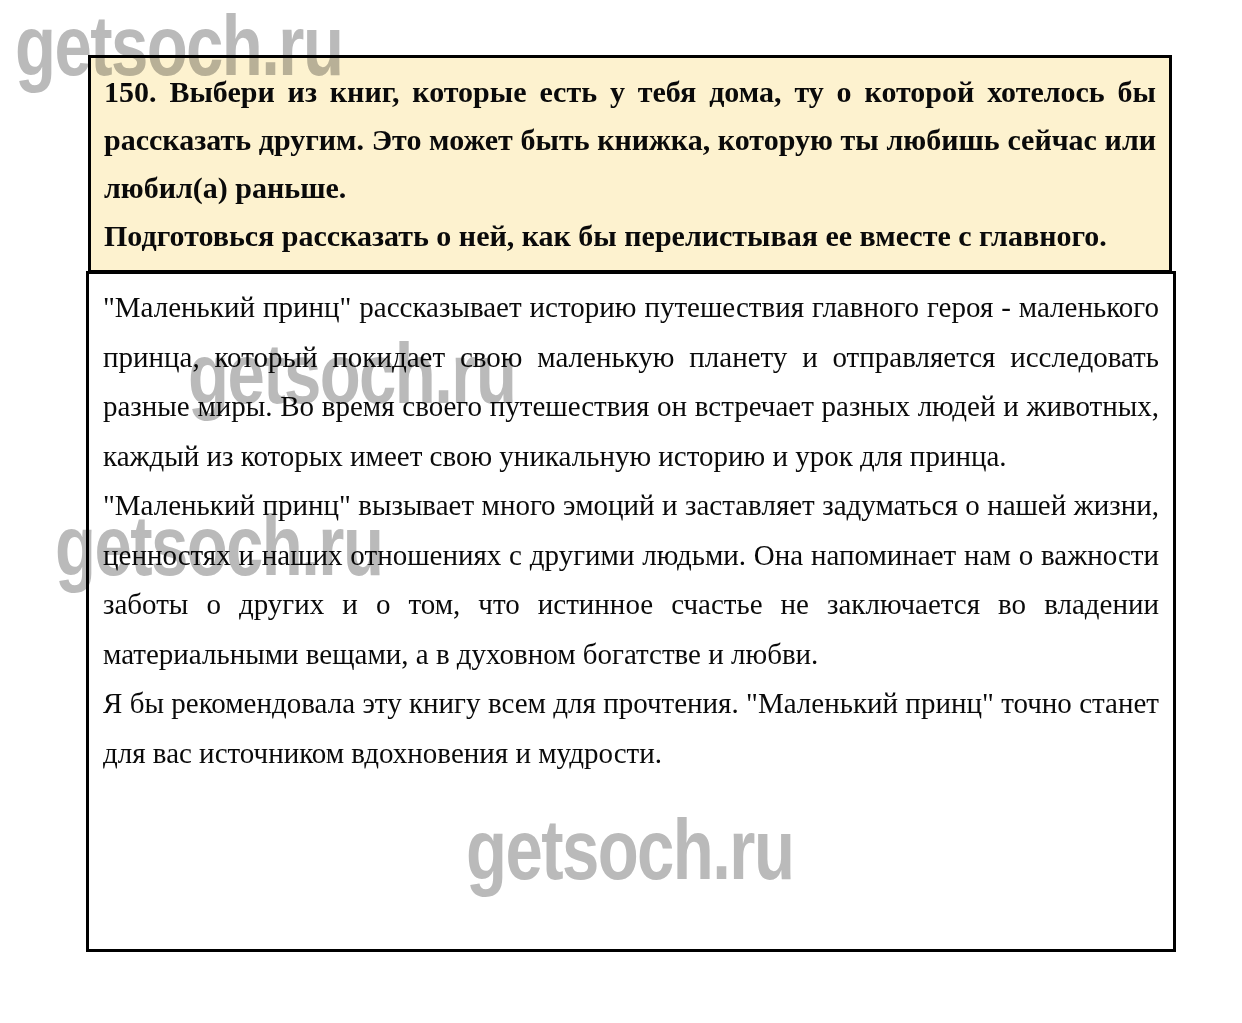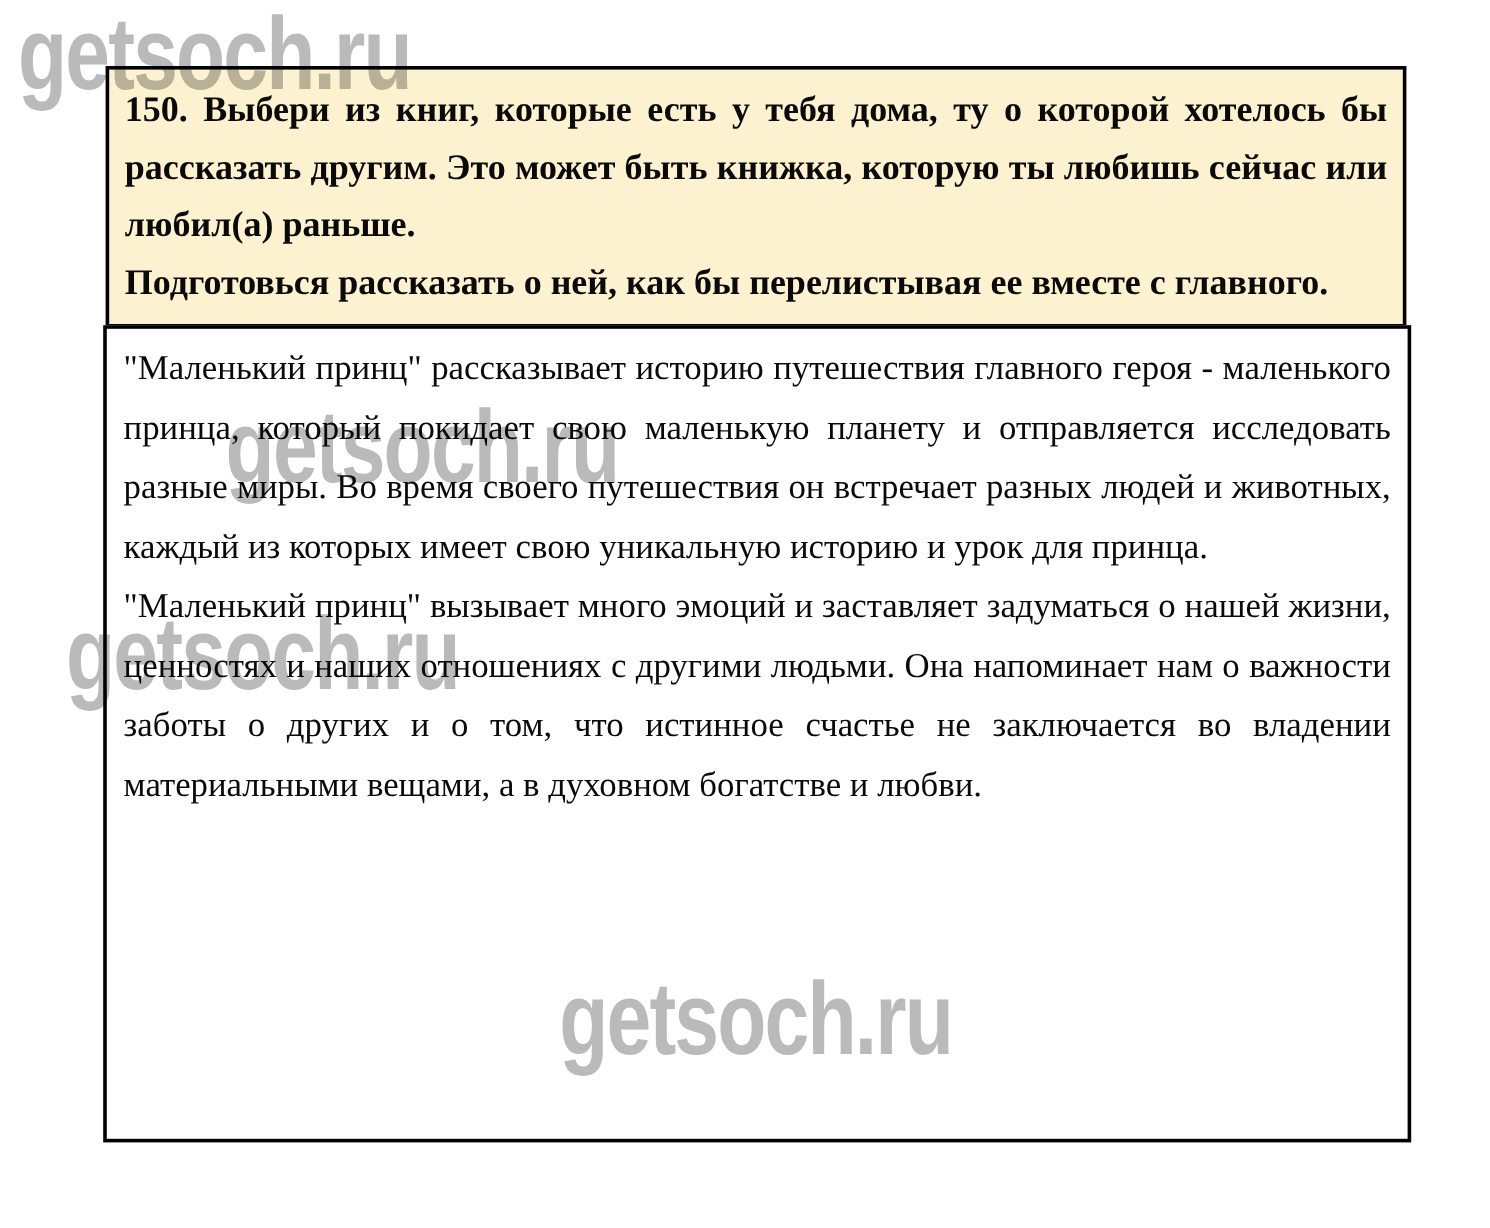--- a/index.html
+++ b/index.html
@@ -78,20 +78,21 @@
 <div class="page">
 
   <div class="task-box">
     <p><span>150.</span> <span>Выбери из книг, которые есть у тебя дома, ту о которой хотелось бы рассказать другим. Это может быть книжка, которую ты любишь сейчас или любил(а) раньше.</span></p>
     <p>Подготовься рассказать о ней, как бы перелистывая ее вместе с главного.</p>
   </div>
 
   <div class="answer-box">
     <p>"Маленький принц" рассказывает историю путешествия главного героя - маленького принца, который покидает свою маленькую планету и отправляется исследовать разные миры. Во время своего путешествия он встречает разных людей и животных, каждый из которых имеет свою уникальную историю и урок для принца.</p>
     <p>"Маленький принц" вызывает много эмоций и заставляет задуматься о нашей жизни, ценностях и наших отношениях с другими людьми. Она напоминает нам о важности заботы о других и о том, что истинное счастье не заключается во владении материальными вещами, а в духовном богатстве и любви.</p>
+    <p>Я бы рекомендовала эту книгу всем для прочтения. "Маленький принц" точно станет для вас источником вдохновения и мудрости.</p>
   </div>
 
   <div class="watermark wm-1">getsoch.ru</div>
   <div class="watermark wm-2">getsoch.ru</div>
   <div class="watermark wm-3">getsoch.ru</div>
   <div class="watermark wm-4">getsoch.ru</div>
 
 </div>
 
 </body></html>

